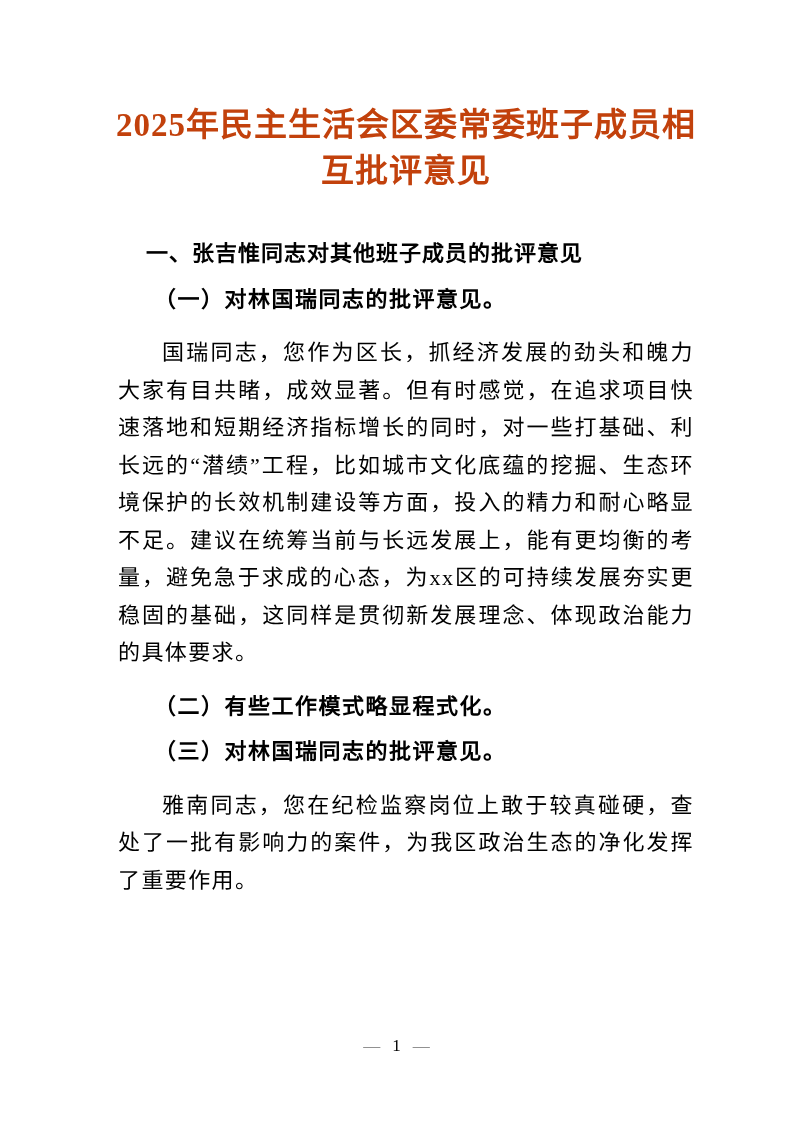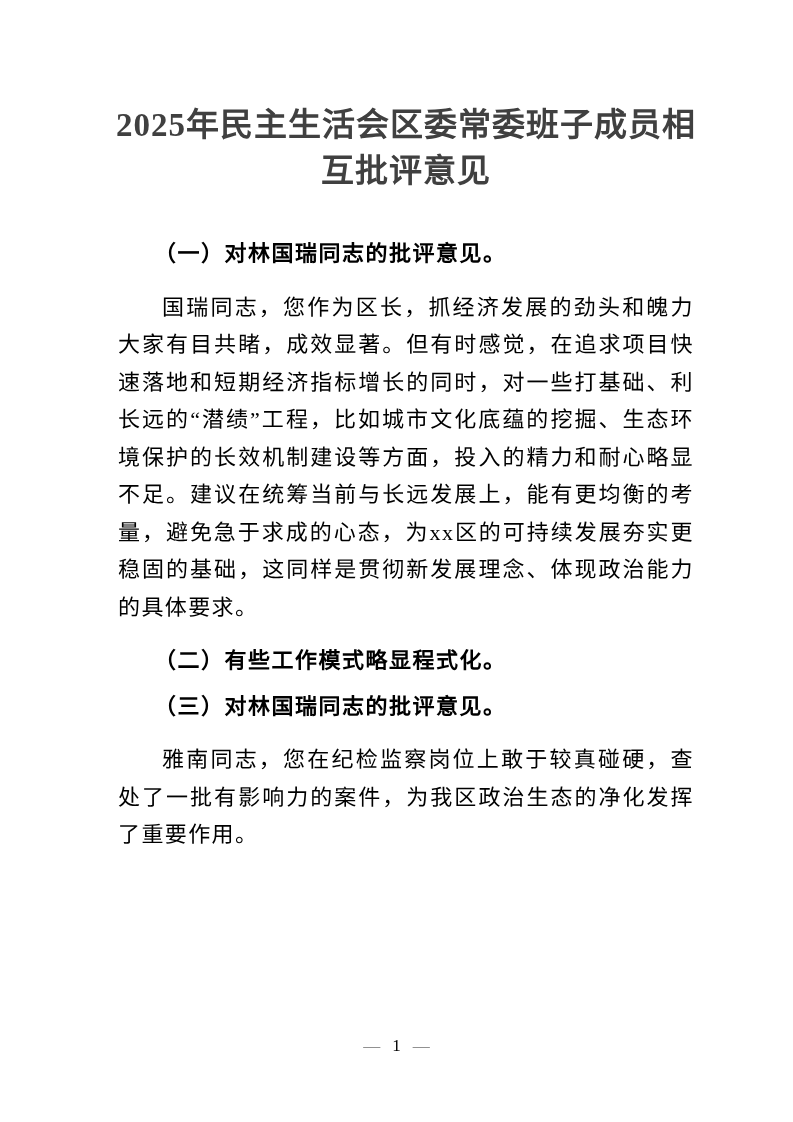--- a/index.html
+++ b/index.html
@@ -19,21 +19,21 @@
     font-family: "Liberation Serif", serif;
   }
   .doc-title {
     margin: 0;
     font-family: "Liberation Serif", serif;
     font-size: 33px;
     line-height: 46px;
     font-weight: 700;
     text-align: center;
     letter-spacing: 1px;
-    color: #404040;
+    color: #c2410c;
   }
   .content {
     margin-top: 41px;
     font-size: 22px;
     line-height: 37.5px;
   }
   .section-heading {
     margin: 0;
     font-family: "Liberation Sans", sans-serif;
     font-size: 22px;
@@ -84,20 +84,21 @@
 </style>
 </head>
 <body>
 
 <div class="page">
 
   <h1 class="doc-title">2025年民主生活会区委常委班子成员相互批评意见</h1>
 
   <div class="content">
 
+    <h2 class="section-heading">一、张吉惟同志对其他班子成员的批评意见</h2>
 
     <h3 class="item-subheading">（一）对林国瑞同志的批评意见。</h3>
     <p class="body-paragraph">国瑞同志，您作为区长，抓经济发展的劲头和魄力大家有目共睹，成效显著。但有时感觉，在追求项目快速落地和短期经济指标增长的同时，对一些打基础、利长远的“潜绩”工程，比如城市文化底蕴的挖掘、生态环境保护的长效机制建设等方面，投入的精力和耐心略显不足。建议在统筹当前与长远发展上，能有更均衡的考量，避免急于求成的心态，为xx区的可持续发展夯实更稳固的基础，这同样是贯彻新发展理念、体现政治能力的具体要求。</p>
 
     <h3 class="item-subheading">（二）有些工作模式略显程式化。</h3>
 
     <h3 class="item-subheading">（三）对林国瑞同志的批评意见。</h3>
     <p class="body-paragraph">雅南同志，您在纪检监察岗位上敢于较真碰硬，查处了一批有影响力的案件，为我区政治生态的净化发挥了重要作用。</p>
 
   </div>

